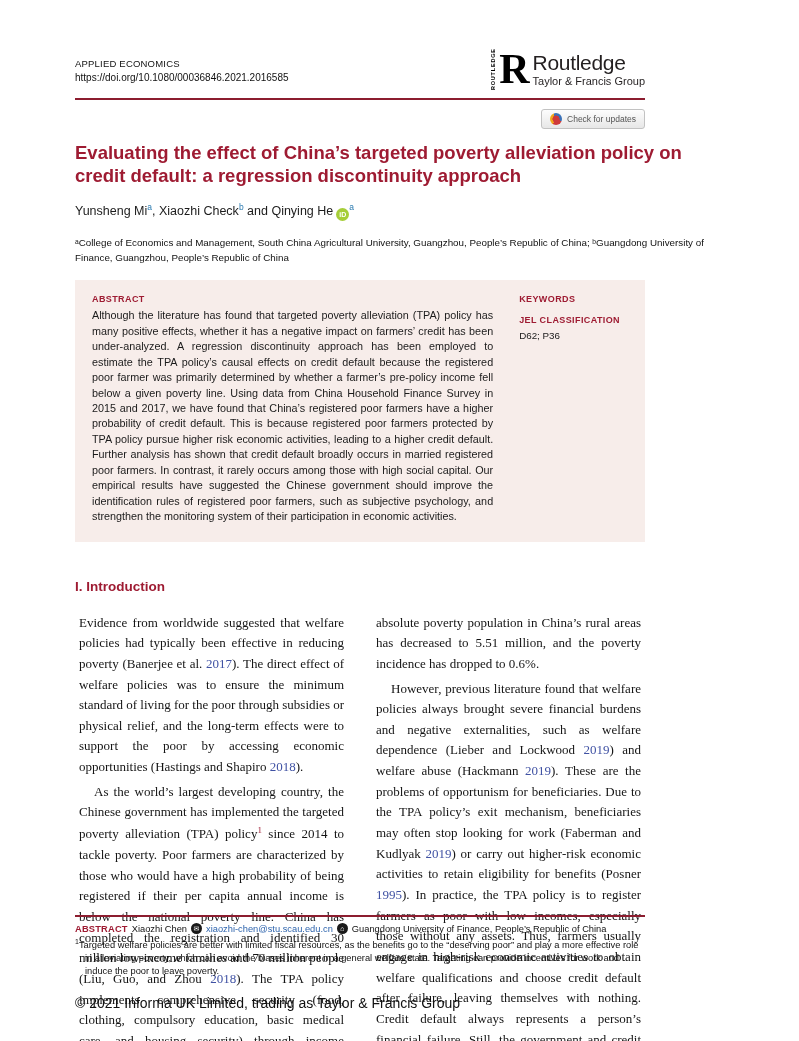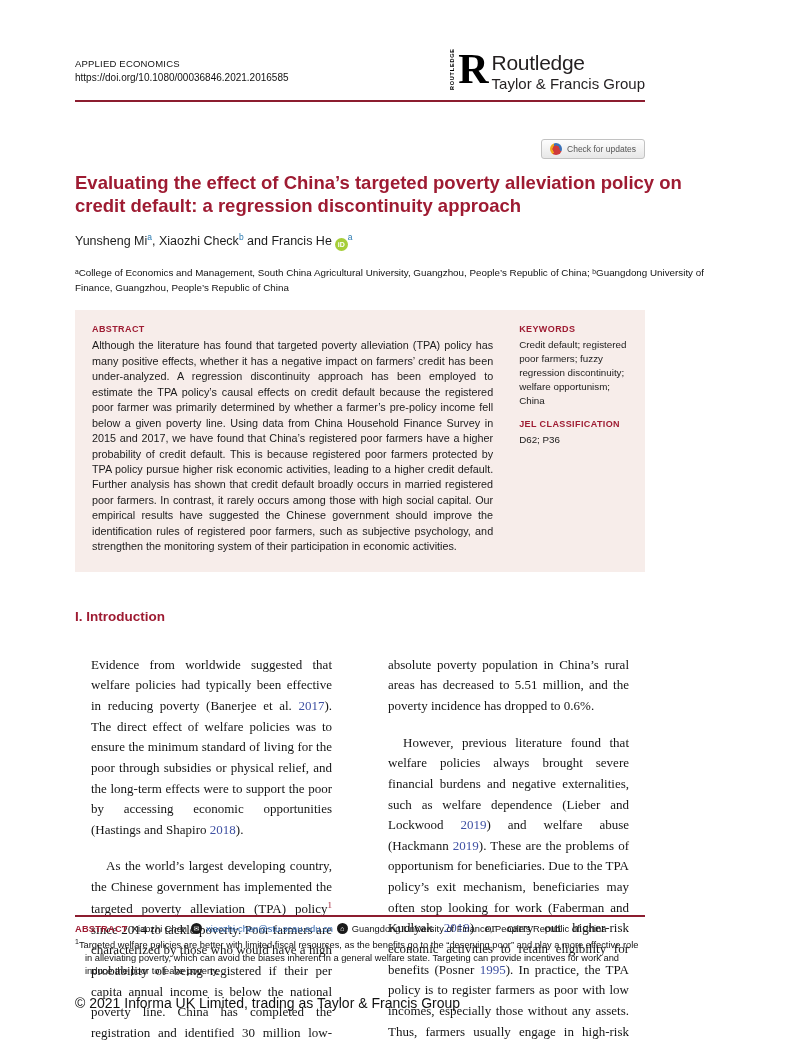--- a/index.html
+++ b/index.html
@@ -8,25 +8,25 @@
         padding:58px 64px 0 75px;}
   
   .hdr{display:flex;justify-content:space-between;align-items:flex-start;}
   .journal{font-size:9.5px;letter-spacing:.2px;color:#111;}
   .doi{font-size:10px;color:#111;margin-top:3px;text-decoration:none;}
   .logo{display:flex;align-items:flex-start;gap:3px;margin-top:-6px;}
   .logo-vert{writing-mode:vertical-rl;transform:rotate(180deg);font-size:5.5px;font-weight:bold;
              letter-spacing:.8px;color:#000;height:38px;text-align:center;}
   .logo-r{font-family:"Liberation Serif",serif;font-weight:bold;font-size:42px;line-height:.85;color:#000;}
   .logo-name{font-size:21px;color:#231f20;letter-spacing:-.3px;line-height:1.05;}
-  .logo-tag{font-size:15px;color:#231f20;margin-top:1px;}
+  .logo-tag{font-size:11px;color:#231f20;margin-top:1px;}
   .hdr-rule{height:2px;background:#8c1d2f;margin-top:8px;}
   .updates-row{text-align:right;margin-top:9px;}
   .check-btn{display:inline-flex;align-items:center;gap:5px;border:1px solid #c2c2c2;border-radius:3px;
-             background:linear-gradient(#fdfdfd,#e7e7e7);padding:3px 8px;font-size:8.5px;color:#555;cursor:pointer;margin-top:28px;}
+             background:linear-gradient(#fdfdfd,#e7e7e7);padding:3px 8px;font-size:8.5px;color:#555;cursor:pointer;}
   .crossmark{width:12px;height:12px;border-radius:50%;
              background:radial-gradient(circle,#cf3a3a 0 40%,rgba(0,0,0,0) 44%),
                         conic-gradient(from 210deg,#f2a71b 0 35%,#3a71b8 35% 72%,#cf3a3a 72% 100%);}
   
   .title{margin-top:13px;width:640px;font-size:18.5px;font-weight:bold;line-height:1.24;color:#9e1b32;}
   .authors{margin-top:14px;font-size:12.5px;color:#1c1c1c;}
   .authors sup{color:#2a7ab0;font-size:8.5px;}
   .orcid{display:inline-flex;width:13px;height:13px;border-radius:50%;background:#a6ce39;color:#fff;
          font-size:7px;font-weight:bold;align-items:center;justify-content:center;vertical-align:-2px;
          margin-left:3px;cursor:pointer;}
@@ -37,21 +37,21 @@
   .lbl{color:#9e1b32;font-weight:bold;font-size:9px;letter-spacing:.4px;margin-bottom:4px;}
   .abs-text{font-size:10.8px;line-height:1.43;text-align:justify;color:#1b1b1b;}
   .side{width:132px;}
   .side-text{font-size:9.8px;line-height:1.42;color:#1b1b1b;}
   .side .jel{margin-top:11px;}
   
   .sec-head{margin-top:37px;font-size:13.5px;font-weight:bold;color:#9e1b32;}
   .cols{display:flex;gap:24px;margin-top:15px;}
   .col{width:318px;font-family:"Liberation Serif",serif;font-size:13px;line-height:1.59;
        text-align:justify;color:#141414;}
-  .col p{margin:16px;}
+  .col p{margin:4px;}
   .col p.indent{text-indent:15px;}
   .cite{color:#3f51a3;cursor:pointer;}
   sup.fnmark{color:#9e1b32;font-size:9px;}
   
   .footer{position:absolute;left:75px;right:64px;top:915px;}
   .f-rule{height:2px;background:#8c1d2f;margin-bottom:6px;}
   .contact{font-size:9.3px;color:#111;display:flex;align-items:center;gap:4px;white-space:nowrap;}
   .contact .c-lbl{font-weight:bold;color:#9e1b32;letter-spacing:.2px;}
   .ico{display:inline-flex;width:11px;height:11px;border-radius:50%;background:#1a1a1a;color:#fff;
        font-size:7px;align-items:center;justify-content:center;flex:0 0 auto;}
@@ -85,33 +85,32 @@
   <div class="updates-row">
     <span class="check-btn">
       <span class="crossmark"></span>
       <span>Check for updates</span>
     </span>
   </div>
 
   <div class="title">Evaluating the effect of China’s targeted poverty alleviation policy on credit default: a regression discontinuity approach</div>
 
   <div class="authors">
-    <span>Yunsheng Mi</span><sup>a</sup><span>, Xiaozhi Check</span><sup>b</sup><span> and Francis He</span><span class="orcid">iD</span><sup>a</sup>
+    <span>Yunsheng Mi</span><sup>a</sup><span>, Xiaozhi Check</span><sup>b</sup><span> and Qinying He</span><span class="orcid">iD</span><sup>a</sup>
   </div>
 
   <div class="affil">ᵃCollege of Economics and Management, South China Agricultural University, Guangzhou, People’s Republic of China; ᵇGuangdong University of Finance, Guangzhou, People’s Republic of China</div>
 
   <div class="absbox">
     <div class="abs-main">
       <div class="lbl">ABSTRACT</div>
       <div class="abs-text">Although the literature has found that targeted poverty alleviation (TPA) policy has many positive effects, whether it has a negative impact on farmers’ credit has been under-analyzed. A regression discontinuity approach has been employed to estimate the TPA policy’s causal effects on credit default because the registered poor farmer was primarily determined by whether a farmer’s pre-policy income fell below a given poverty line. Using data from China Household Finance Survey in 2015 and 2017, we have found that China’s registered poor farmers have a higher probability of credit default. This is because registered poor farmers protected by TPA policy pursue higher risk economic activities, leading to a higher credit default. Further analysis has shown that credit default broadly occurs in married registered poor farmers. In contrast, it rarely occurs among those with high social capital. Our empirical results have suggested the Chinese government should improve the identification rules of registered poor farmers, such as subjective psychology, and strengthen the monitoring system of their participation in economic activities.</div>
     </div>
     <div class="side">
       <div class="lbl">KEYWORDS</div>
-      <div class="side-text">Credit default; registered poor farmers; fuzzy regression discontinuity; welfare opportunism; China</div>
       <div class="lbl jel">JEL CLASSIFICATION</div>
       <div class="side-text">D62; P36</div>
     </div>
   </div>
 
   <div class="sec-head">I. Introduction</div>
 
   <div class="cols">
     <div class="col">
         <p>Evidence from worldwide suggested that welfare policies had typically been effective in reducing poverty (Banerjee et al. <span class="cite">2017</span>). The direct effect of welfare policies was to ensure the minimum standard of living for the poor through subsidies or physical relief, and the long-term effects were to support the poor by accessing economic opportunities (Hastings and Shapiro <span class="cite">2018</span>).</p>

